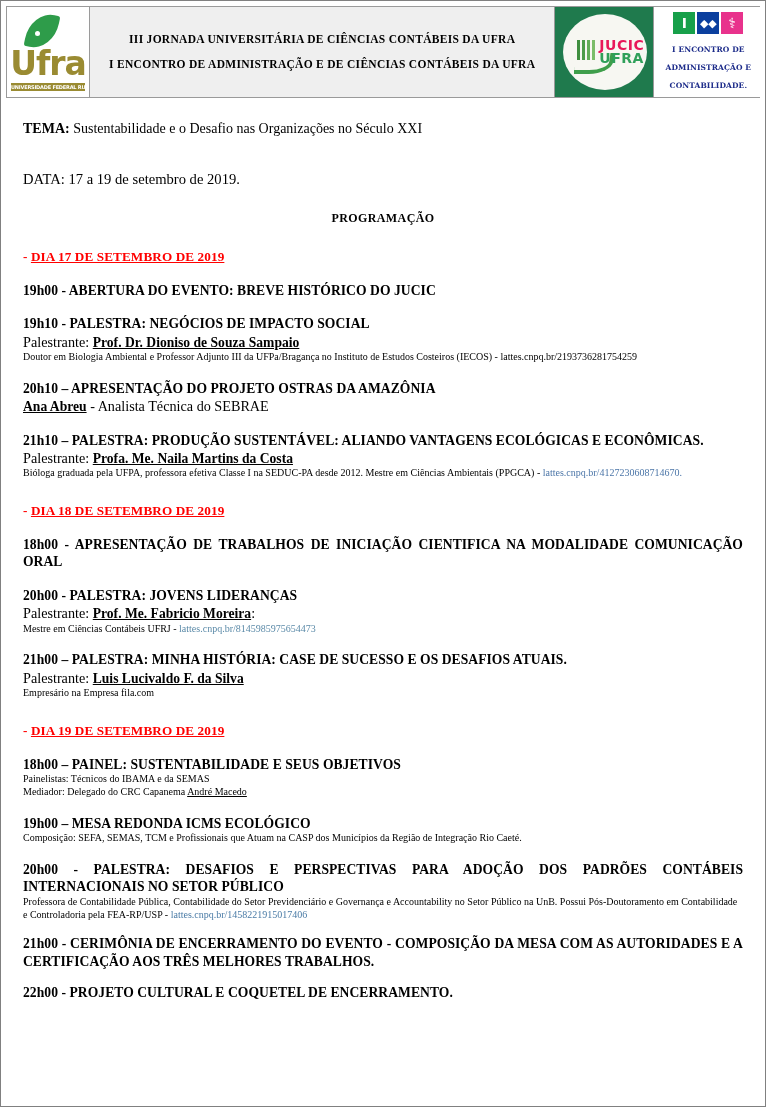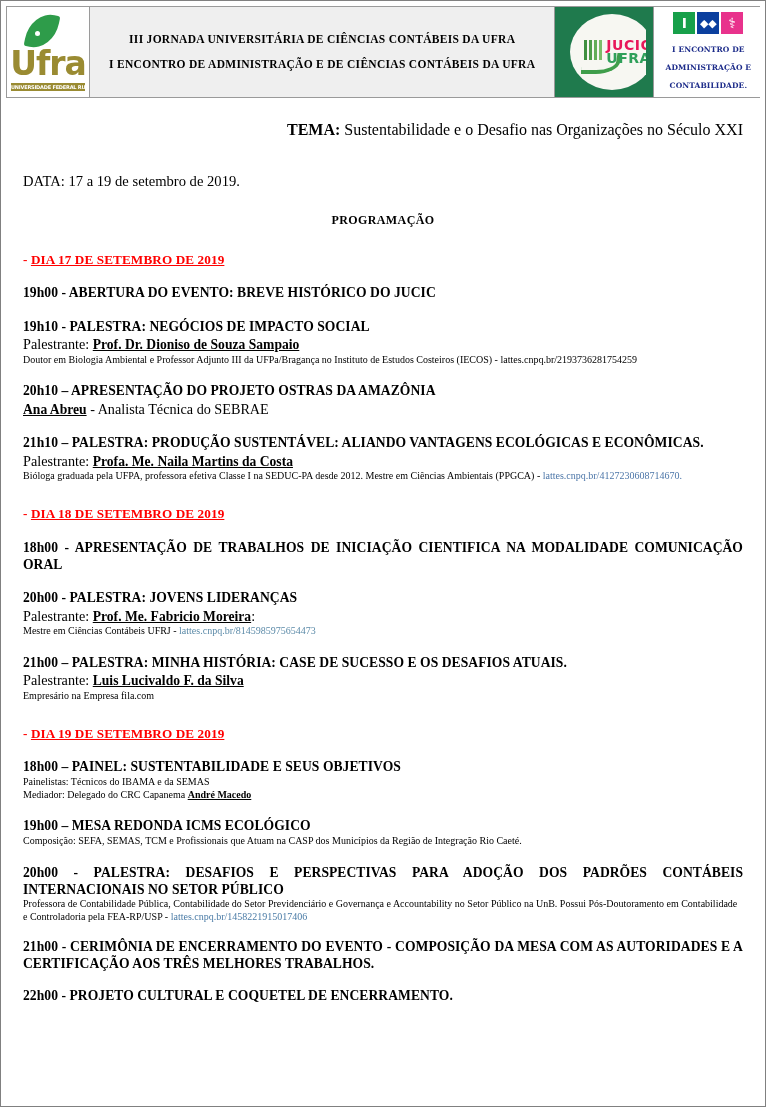--- a/index.html
+++ b/index.html
@@ -51,21 +51,21 @@
     flex: 1;
     flex-direction: column;
     padding: 4px 19px;
     background: #efefef;
   }
   .hdr-cell.logo-jucic {
     width: 100px;
     border-left: 1px solid #9a9a9a;
     border-right: 1px solid #9a9a9a;
     background: #1f7a4d;
-    padding: 7px;
+    padding: 0;
   }
   .hdr-cell.logo-enc {
     width: 110px;
     background: #ffffff;
     padding: 2px;
   }
 
   .hdr-line {
     font-weight: bold;
     font-size: 11.5px;
@@ -210,23 +210,23 @@
   
   .content {
     padding: 0 22px;
     font-size: 14.2px;
     line-height: 1.28;
   }
 
   p { margin: 0; }
 
   .tema {
-    text-align: right;
+    text-align: left;
     margin-top: 22px;
-    font-size: 16px;
+    font-size: 14px;
   }
   .tema b { font-weight: bold; }
 
   .data-line {
     margin-top: 32px;
     font-size: 14.6px;
   }
 
   .programacao {
     text-align: center;
@@ -370,21 +370,21 @@
       <p class="ttl">21h00 – PALESTRA: MINHA HISTÓRIA: CASE DE SUCESSO E OS DESAFIOS ATUAIS.</p>
       <p class="sub"><span>Palestrante: </span><span class="name">Luis Lucivaldo F. da Silva</span></p>
       <p class="desc">Empresário na Empresa fila.com</p>
     </div>
 
     <p class="day-head"><span>- </span><span class="u">DIA 19 DE SETEMBRO DE 2019</span></p>
 
     <div class="blk">
       <p class="ttl">18h00 – PAINEL: SUSTENTABILIDADE E SEUS OBJETIVOS</p>
       <p class="desc">Painelistas: Técnicos do IBAMA e da SEMAS</p>
-      <p class="desc"><span>Mediador: Delegado do CRC Capanema </span><span class="name" style="font-weight:bold;text-decoration:underline;">André Macedo</span></p>
+      <p class="desc"><span>Mediador: Delegado do CRC Capanema </span><span class="name" style="font-weight:normal;text-decoration:underline;">André Macedo</span></p>
     </div>
 
     <div class="blk">
       <p class="ttl">19h00 – MESA REDONDA ICMS ECOLÓGICO</p>
       <p class="desc">Composição: SEFA, SEMAS, TCM e Profissionais que Atuam na CASP dos Municípios da Região de Integração Rio Caeté.</p>
     </div>
 
     <div class="blk">
       <p class="ttl justify">20h00 - PALESTRA: DESAFIOS E PERSPECTIVAS PARA ADOÇÃO DOS PADRÕES CONTÁBEIS INTERNACIONAIS NO SETOR PÚBLICO</p>
       <p class="desc"><span>Professora de Contabilidade Pública, Contabilidade do Setor Previdenciário e Governança e Accountability no Setor Público na UnB. Possui Pós-Doutoramento em Contabilidade e Controladoria pela FEA-RP/USP - </span><span class="lnk">lattes.cnpq.br/1458221915017406</span></p>

